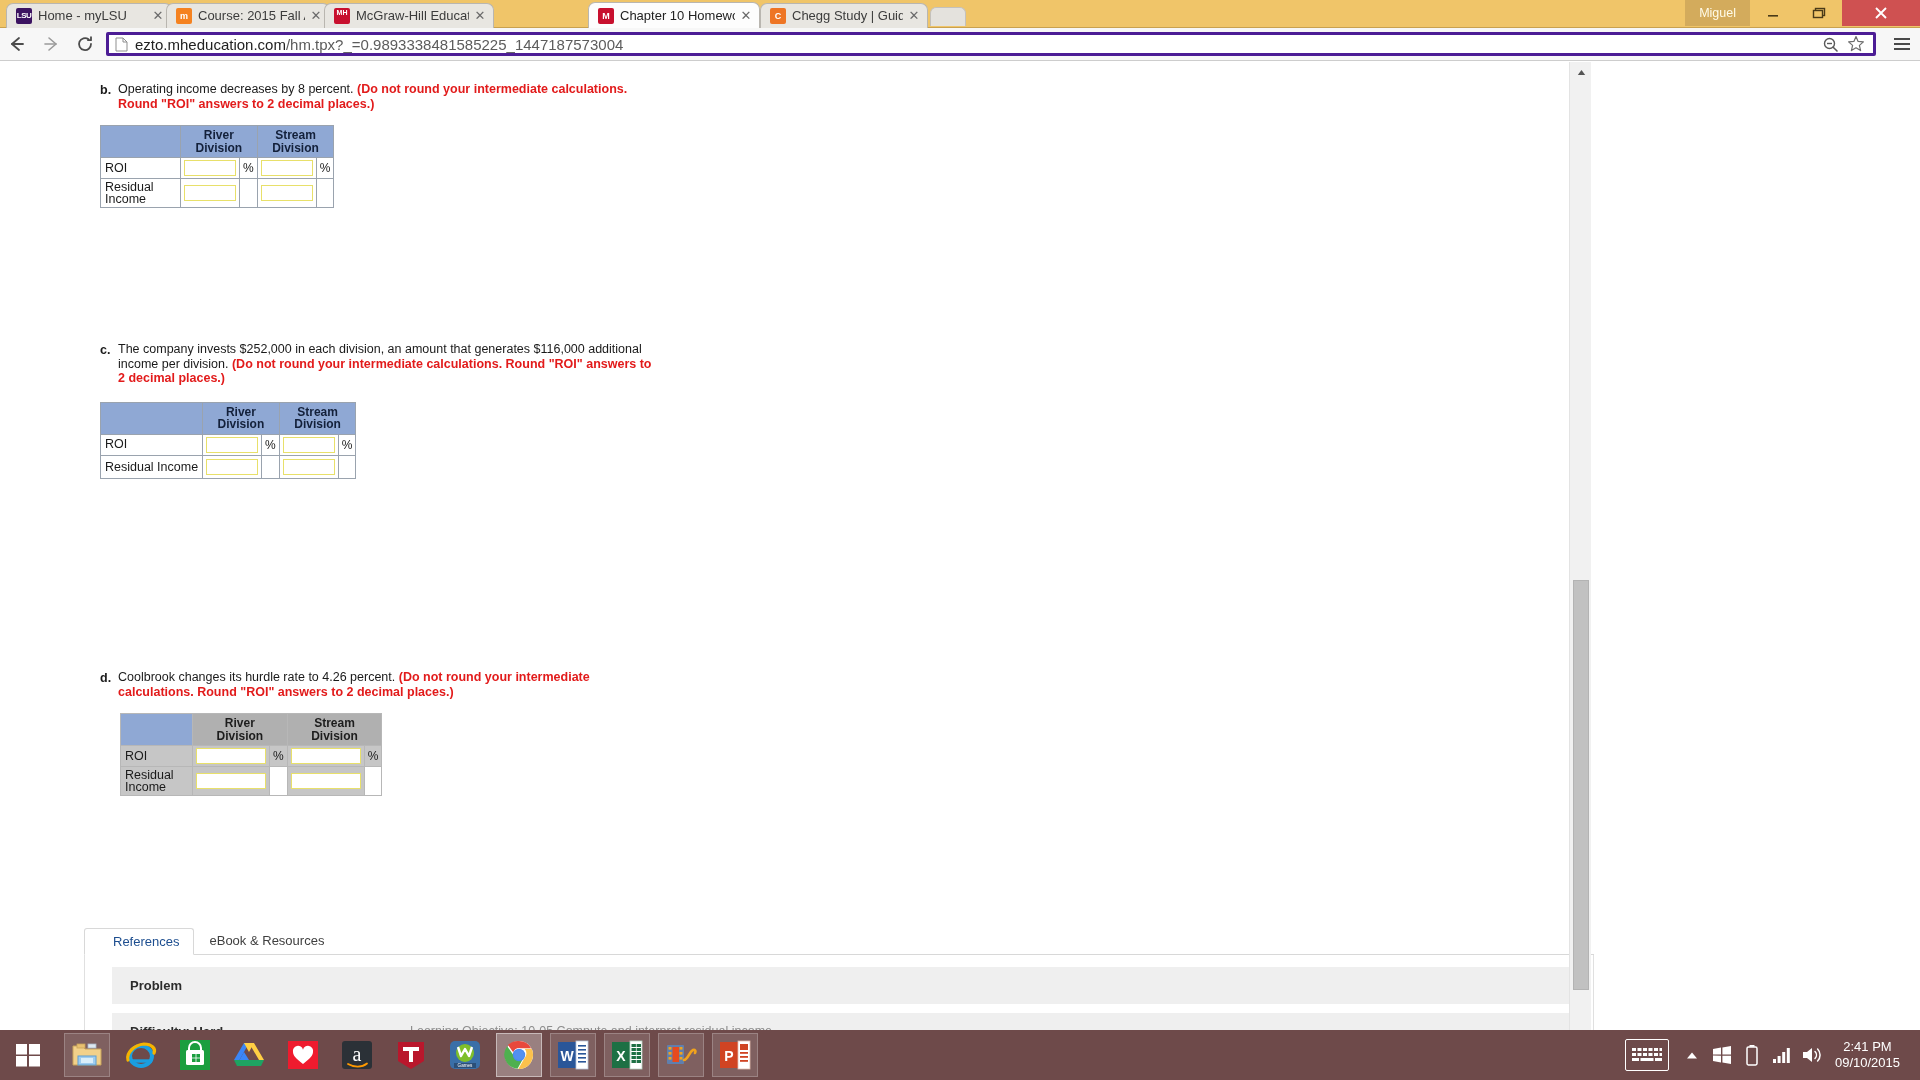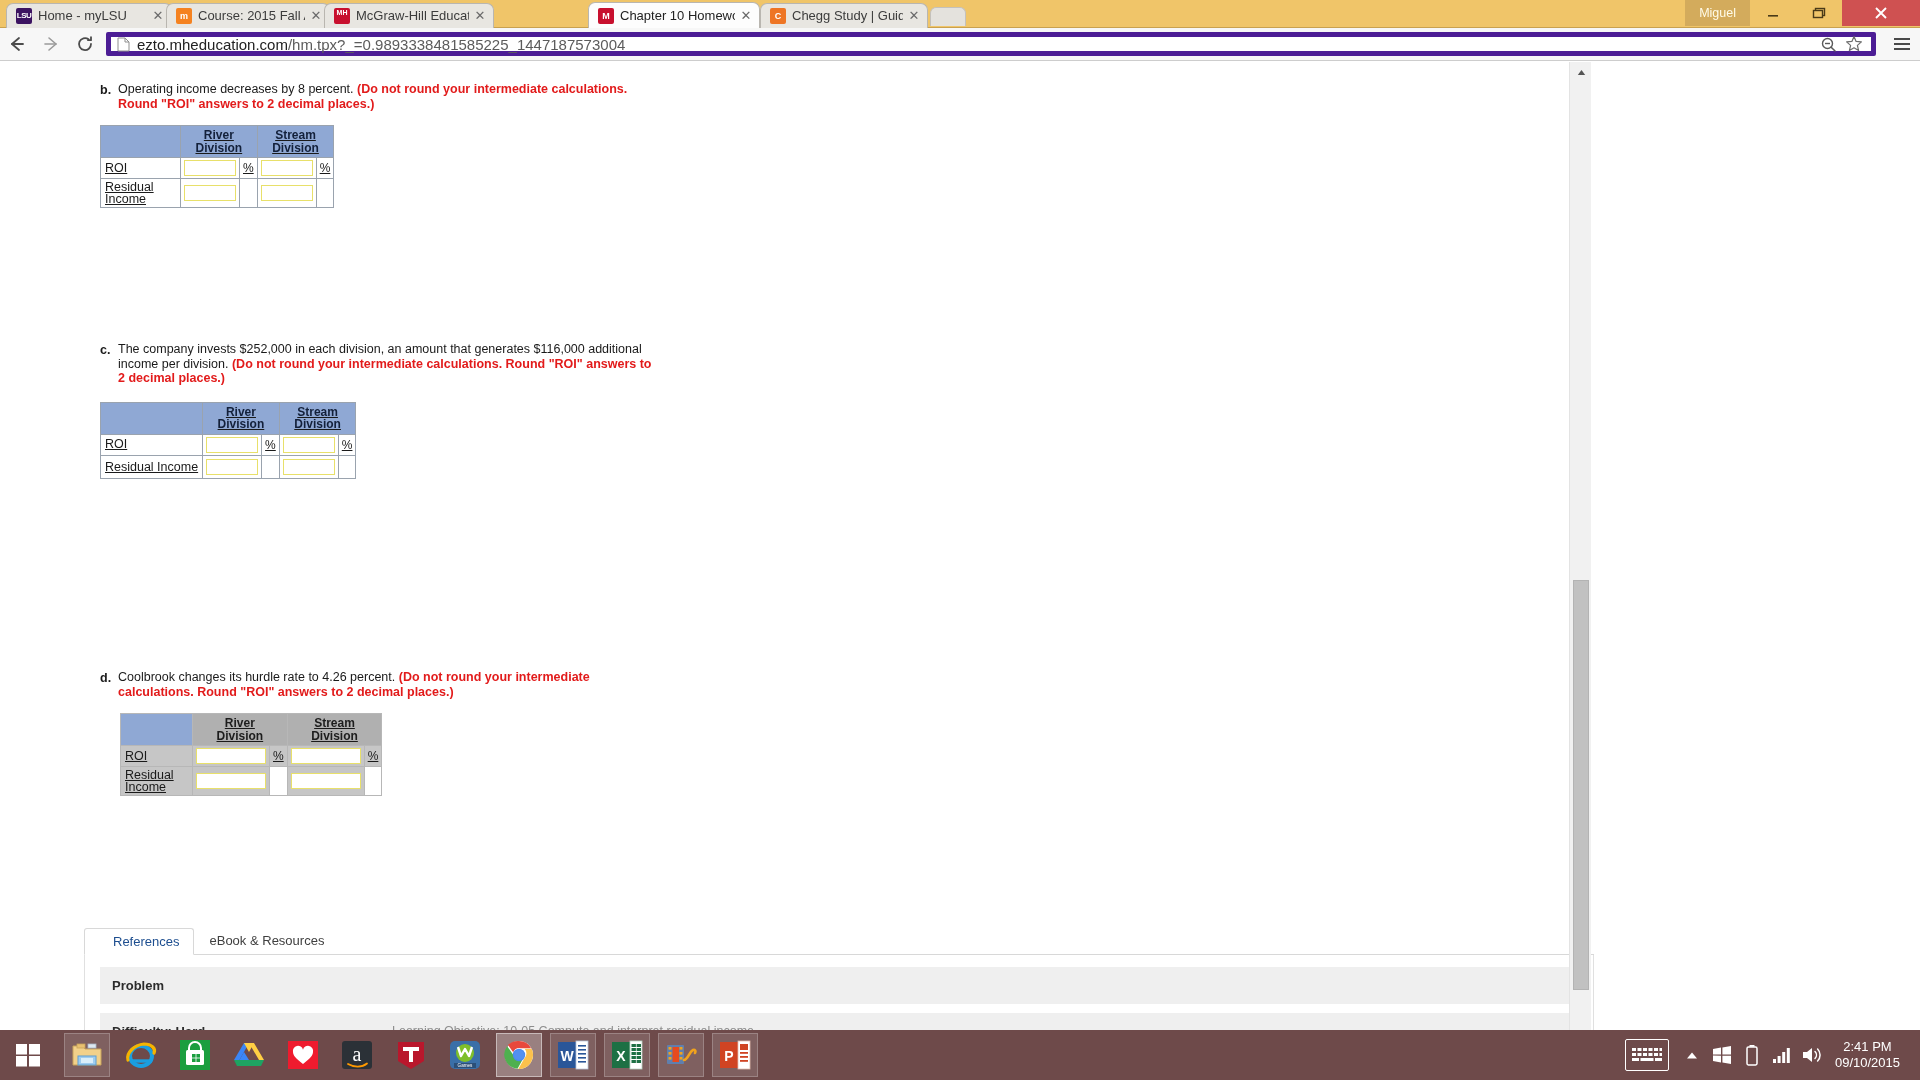--- a/index.html
+++ b/index.html
@@ -86,21 +86,21 @@
     background:#f7f7f7; border-bottom:1px solid #cdcdcd;
     display:flex; align-items:center;
   }
   .navbtn {
     width: 34px; height: 30px;
     display:flex; align-items:center; justify-content:center;
     color:#5a5a5a; cursor:pointer;
   }
   #omnibox {
     flex: 1 1 auto; height: 24px; margin: 0 8px 0 4px;
-    background:#fff; border:5px solid #4c1d95; border-radius:2px;
+    background:#fff; border:3px solid #4c1d95; border-radius:2px;
     display:flex; align-items:center; padding: 0 6px;
   }
   #page-icon { width:13px; height:15px; margin-right:7px; flex:0 0 13px; }
   #url-text {
     flex:1 1 auto; font-size:15px; color:#5c5c5c;
     white-space:nowrap; overflow:hidden;
     font-family: "Liberation Sans", sans-serif;
   }
   #url-text .host { color:#222; }
   .omni-icon { width:22px; height:22px; margin-left:4px; display:flex;align-items:center;justify-content:center;cursor:pointer;}
@@ -137,21 +137,21 @@
   .qlabel {
     flex:0 0 18px; font-weight:bold; font-size:12.5px; color:#1a1a1a;
     padding-top:1px;
   }
   .qtext {
     font-size:12.5px; color:#1a1a1a; line-height:14.5px;
     font-family: "Liberation Sans", sans-serif;
   }
   .qhint { color:#e21b1b; font-weight:bold;text-align:right; }
 
-  table.ansgrid { border-collapse: collapse; font-size:12.5px; color:#1a1a1a;text-decoration:underline; }
+  table.ansgrid { border-collapse: collapse; font-size:12.5px; color:#1a1a1a; }
   table.ansgrid td, table.ansgrid th {
     border:1px solid #9aa3ae; padding:0; vertical-align:middle;
   }
   table.ansgrid th.hdr {
     background:#8fa8d4; color:#13203a; font-weight:bold;
     font-size:12px; text-align:center; line-height:12.5px;
     padding:3px 4px;
   }
   table.ansgrid th.hdr-blank { background:#8fa8d4; }
   table.ansgrid td.rowlbl {
@@ -190,21 +190,21 @@
     position:relative; top:0;
   }
   .ref-tab.active {
     color:#1d4e8f; background:#fff;
     border:1px solid #d8d8d8; border-bottom:1px solid #fff;
     border-radius: 3px 3px 0 0; top:1px;padding-left:28px;
   }
   #ref-body { border:1px solid #e0e0e0; border-top:none; background:#fff; padding: 12px 15px 16px 15px; }
   .ref-row {
     background:#efefef; display:flex; align-items:center;
-    padding: 11px 12px; margin-bottom: 9px;
+    padding: 11px 18px; margin-bottom: 9px; margin-left: 12px;
   }
   .ref-key { flex:0 0 280px; font-size:13px; font-weight:bold; color:#2c2c2c; }
   .ref-val { flex:1 1 auto; font-size:12.5px; color:#8d8d8d; line-height:15px; }
 
   
   #taskbar {
     position:absolute; left:0; top:1030px; width:1920px; height:50px;
     background:#6e4a4a;
     display:flex; align-items:center;
   }

